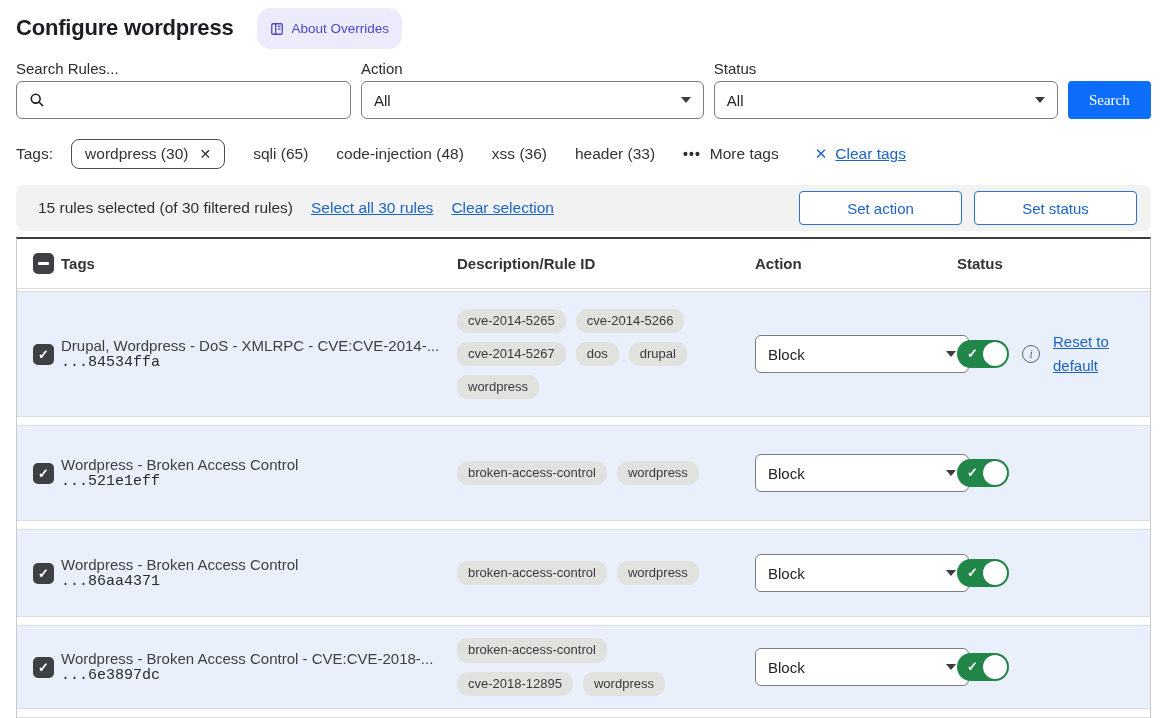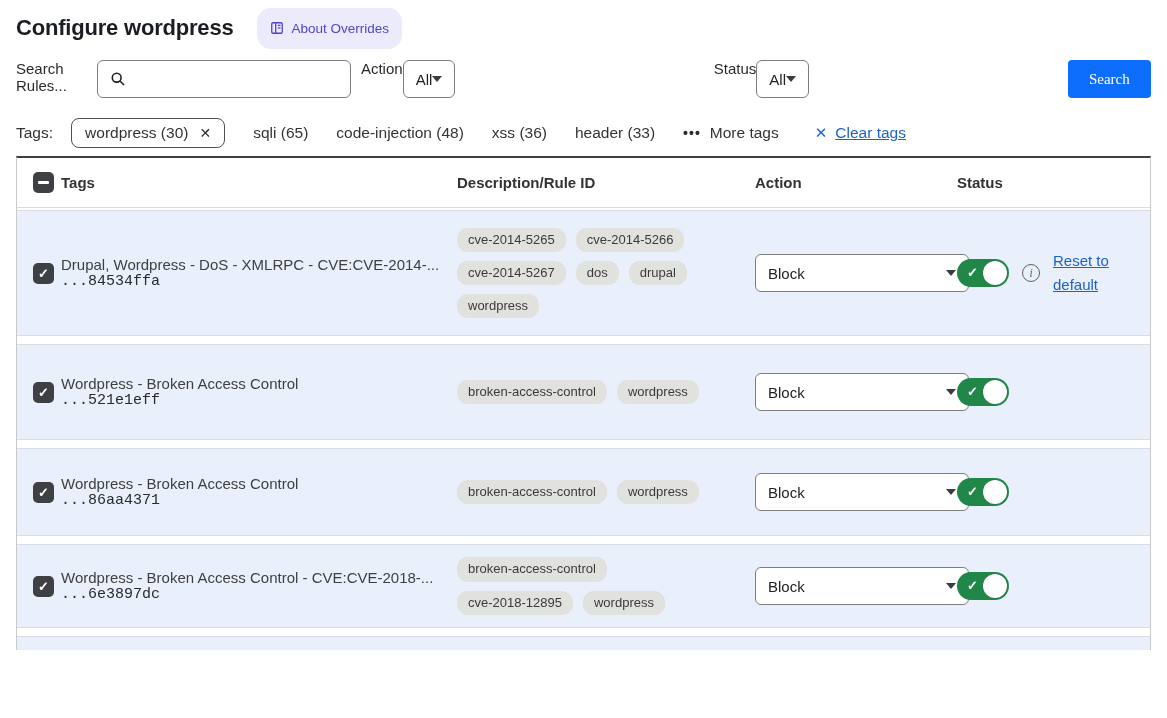--- a/index.html
+++ b/index.html
@@ -9,29 +9,29 @@
     background:#ffffff; color:#222;
     font-family:"Liberation Sans", sans-serif;
     font-size:15px;
   }
   .page { padding:12px 16px 0 16px; }
 
   
   .page-header { display:flex; align-items:center; gap:24px; height:32px; }
   .page-title { font-size:22px; font-weight:700; color:#1a1d21; margin:0; letter-spacing:-0.2px; }
   .about-badge {
-    display:inline-flex; align-items:center; gap:7px;
+    display:inline-flex; align-items:flex-end; gap:7px;
     background:#ecebfb; color:#4f46c8; border-radius:14px;
     padding:13px 13px; font-size:13.5px; cursor:pointer;
   }
   .about-badge svg { display:block; }
 
   
   .filters { display:flex; gap:10px; margin-top:16px; }
-  .filter { display:flex; flex-direction:row; }
+  .filter { display:flex; flex-direction:column; }
   .filter label { font-size:15px; color:#2b2b2b; margin-bottom:4px; }
   .f-search { width:338px; }
   .f-action { width:346px; }
   .f-status { width:347px; }
   .inputbox, .selectbox {
     height:38px; border:1px solid #7d7d7d; border-radius:6px; background:#fff;
     display:flex; align-items:center; padding:0 12px; font-size:15px; color:#222;
   }
   .inputbox input {
     border:none; outline:none; flex:1; font-size:15px; margin-left:9px;
@@ -193,20 +193,29 @@
     <span class="more-tags">
       <span class="dots">•••</span>
       <span>More tags</span>
     </span>
     <span class="clear-tags">
       <span class="x-blue">✕</span>
       <span class="lbl">Clear tags</span>
     </span>
   </div>
 
+  <div class="selection-bar">
+    <span>15 rules selected (of 30 filtered rules)</span>
+    <a>Select all 30 rules</a>
+    <a>Clear selection</a>
+    <div class="bulk-btns">
+      <button class="bulk-btn">Set action</button>
+      <button class="bulk-btn">Set status</button>
+    </div>
+  </div>
 
   <div class="rules-table">
     <div class="thead row-grid">
       <div class="cell-cb">
           <span class="checkbox indeterminate"></span>
         </div>
       <div class="th">Tags</div>
       <div class="th">Description/Rule ID</div>
       <div class="th">Action</div>
       <div class="th">Status</div>

